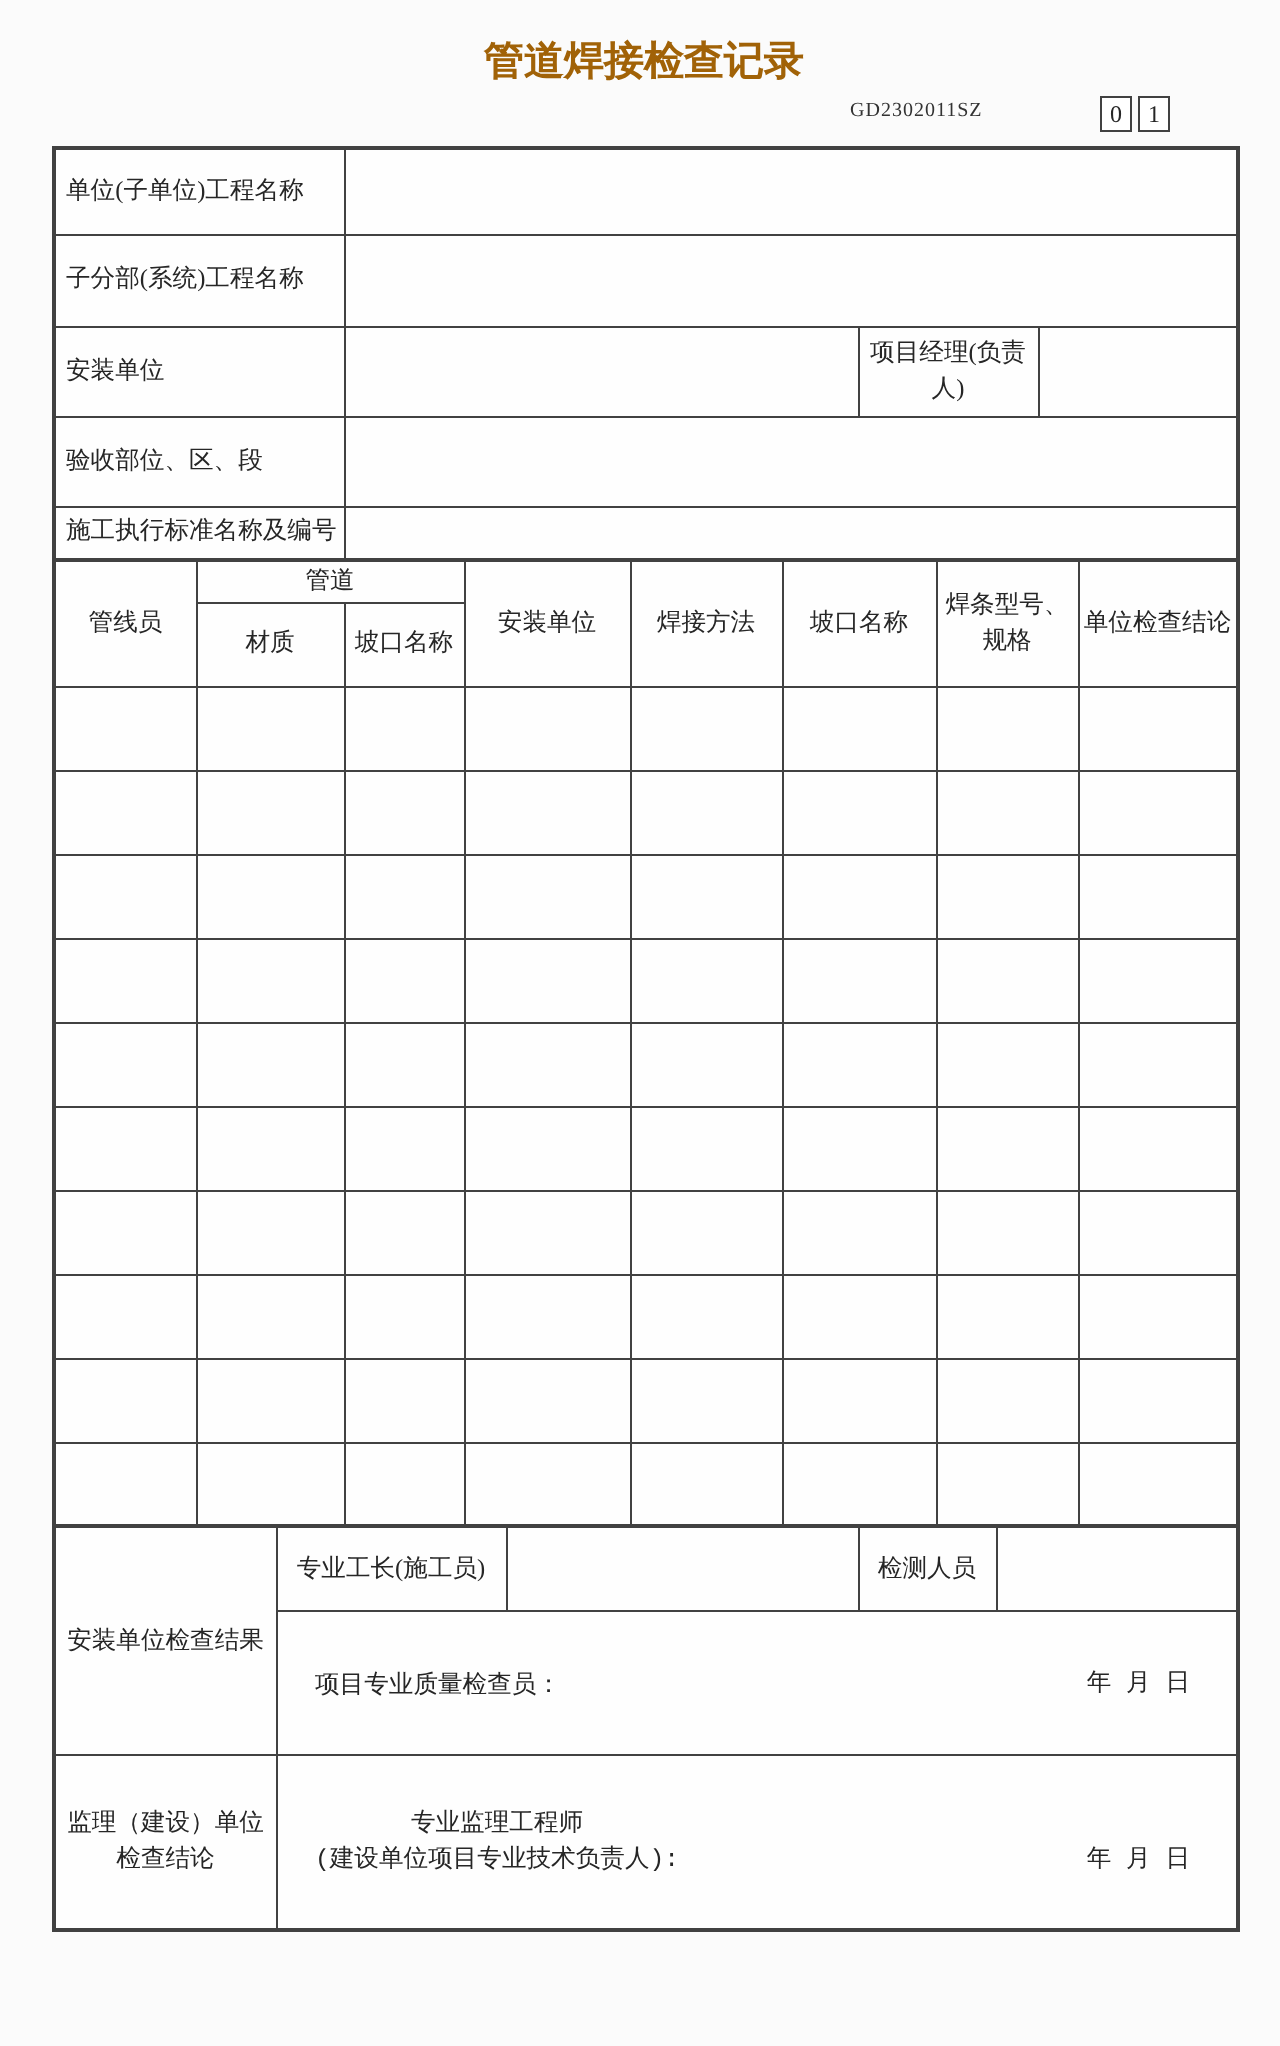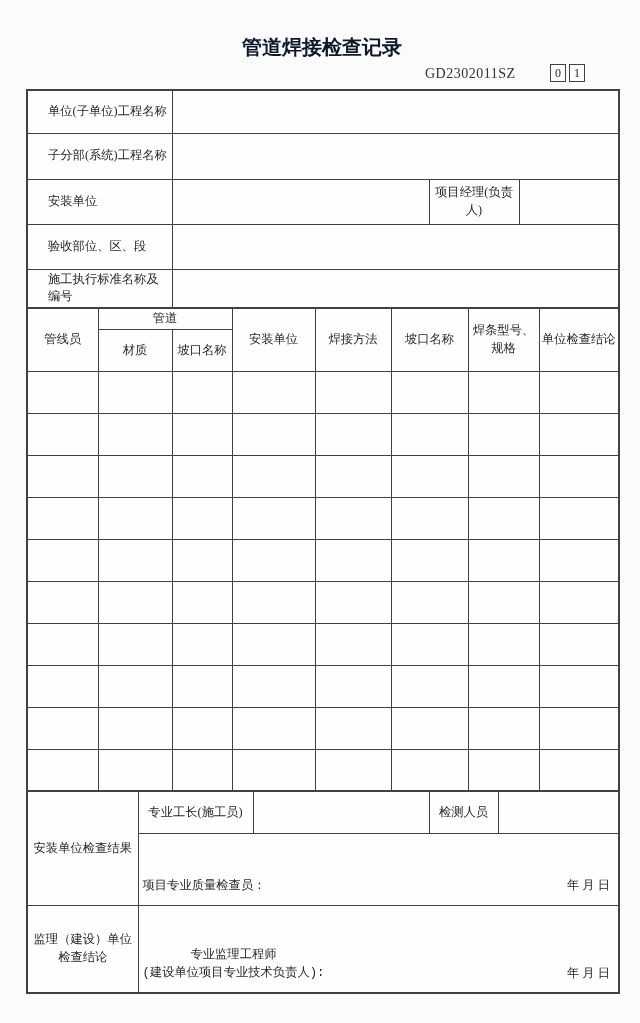--- a/index.html
+++ b/index.html
@@ -6,63 +6,63 @@
   body {
     width:640px; height:1023px;
     background:#fbfbfb;
     font-family:"Liberation Serif","DejaVu Serif",serif;
     color:#262626;
     -webkit-font-smoothing:antialiased;
   }
   .page { padding-top:19px; }
 
   .title {
-    margin:16px 0 0 26px; width:592px;
+    margin:0 0 0 26px; width:592px;
     font-family:"Liberation Sans","DejaVu Sans",sans-serif;
     font-size:20px; font-weight:bold; text-align:center;
-    color:#0f172a; line-height:24px;
+    color:#a16207; line-height:24px;
   }
 
   .code-row { position:relative; width:592px; margin:3px 0 3px 26px; height:24px; }
-  .form-code { position:absolute; left:399px; top:4px; font-size:14px; letter-spacing:0.5px; color:#333; }
+  .form-code { position:absolute; left:399px; top:4px; font-size:10px; letter-spacing:0.5px; color:#333; }
   .page-boxes { position:absolute; left:524px; top:2px; display:flex; gap:3px; }
   .page-box {
     width:14px; height:16px; border:1px solid #414141; background:#fff;
     font-size:12px; display:flex; align-items:center; justify-content:center;
   }
 
   table {
     border-collapse:collapse; table-layout:fixed;
     width:592px; margin-left:26px; background:#fefefe;
     border:2px solid #414141;
   }
   .weld-table, .bottom-table { margin-top:-2px; }
   td, th {
     border:1px solid #414141;
     font-size:12.3px; font-weight:normal;
     padding:1px 2px; overflow:hidden;
     vertical-align:middle; text-align:center;
     line-height:1.45;
   }
-  .lbl { text-align:left; padding-left:20px; padding-right:2px; }
+  .lbl { text-align:left; padding-left:5px; padding-right:2px; }
 
   
   .h43{height:43px} .h46{height:46px} .h45{height:45px} .h41{height:27px}
   .h21{height:21px} .h42{height:42px} .h72{height:72px} .h88{height:88px}
   .weld-table tbody tr { height:42px; }
 
   
-  .sig-cell { vertical-align:bottom; padding:0; }
+  .sig-cell { vertical-align:bottom; padding:15px; }
   .sig-line {
     display:flex; justify-content:space-between; align-items:flex-end;
     padding:0 8px 10px 4px;
   }
   .sig-left { text-align:center;font-family:Liberation Mono, monospace; }
   .sig-left .line { display:block; }
-  .date { white-space:nowrap; }
+  .date { white-space:nowrap;font-family:Liberation Mono, monospace; }
 </style>
 </head>
 <body>
 
 <div class="page">
 
   <h1 class="title">管道焊接检查记录</h1>
 
   <div class="code-row">
     <span class="form-code">GD2302011SZ</span>

